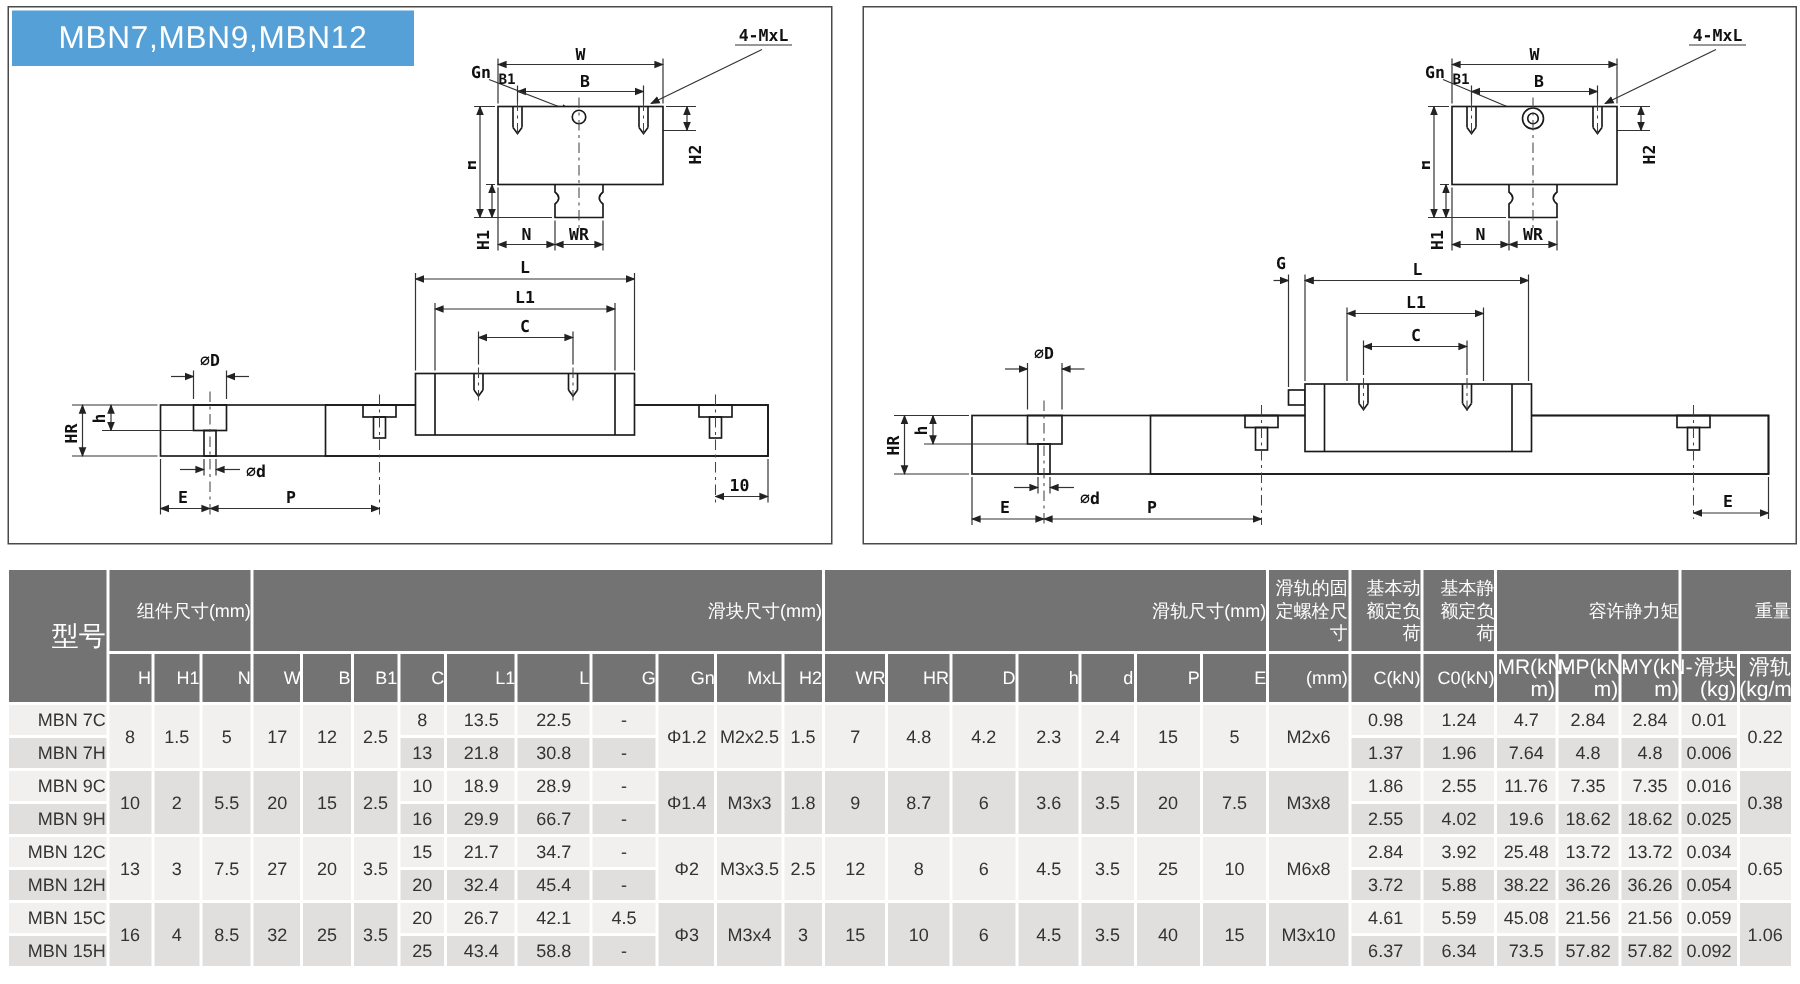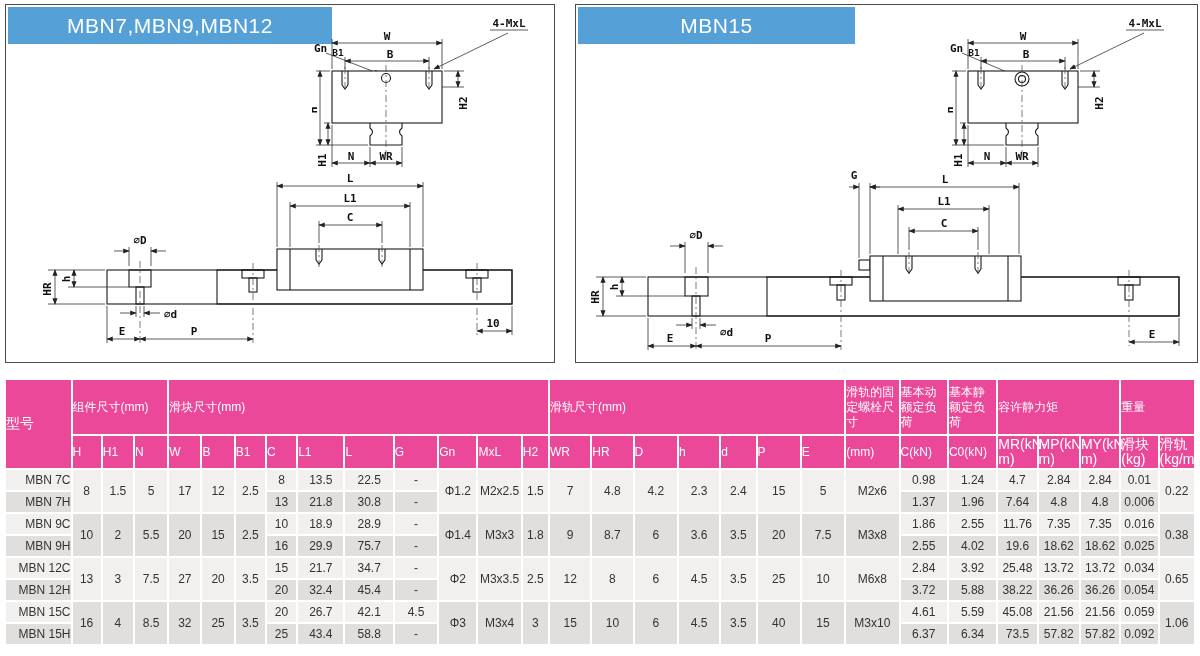--- a/index.html
+++ b/index.html
@@ -6,49 +6,49 @@
   body{width:1200px;height:656px;position:relative;background:#fff;
        font-family:"Liberation Sans",sans-serif;overflow:hidden}
 
   
   .panel{position:absolute;top:4px;height:357px;border:1px solid #4a4a4a;background:#fff}
   #panel-left{left:5px;width:548px}
   #panel-right{left:575px;width:621px}
   .ptitle{position:absolute;top:2px;left:2px;height:37px;background:#55a0d6;color:#fff;
           font-size:21px;display:flex;align-items:center;justify-content:center;
           letter-spacing:.5px}
-  #panel-left .ptitle{width:324px}
+  #panel-left .ptitle{width:268px}
   #panel-right .ptitle{width:277px}
   .cs-svg{position:absolute}
   #panel-left  .cs-svg{left:306px;top:8px}
   #panel-right .cs-svg{left:372px;top:8px}
   .sv-svg{position:absolute}
   #panel-left  .sv-svg{left:16px;top:160px}
   #panel-right .sv-svg{left:6px;top:155px}
 
   
   .solid, .solid rect, .solid path, .solid line, .solid circle{stroke:#1a1a1a;fill:none;stroke-width:1.1}
   .wfill rect{fill:#fff}
   .thin line{stroke:#333;stroke-width:.8}
   .cl line{stroke:#444;stroke-width:.7;stroke-dasharray:7 3 2 3}
   .lbl text{font:bold 11px "DejaVu Sans Mono",monospace;fill:#111}
   .lbl .s9 {font-size:9.5px}
 
   
   #spec{position:absolute;top:378px;left:4px;width:1192px;border-spacing:2px;
         table-layout:fixed;font-size:12px;color:#333}
-  #spec th{background:#ec4899;color:#fff;font-weight:normal;font-size:12px;
-           padding:0;line-height:1.25;vertical-align:middle;text-align:left}
+  #spec th{background:#737373;color:#fff;font-weight:normal;font-size:12px;
+           padding:0;line-height:1.25;vertical-align:middle;text-align:right}
   #spec .grow th{height:54px}
   #spec .srow th{height:32px}
   #spec th.sm{font-size:14px;line-height:1.1}
   #spec td{background:#f1f0ee;text-align:center;height:20px;padding:0;vertical-align:middle}
   #spec td.dk{background:#e1dfdd}
   #spec td.model{text-align:right;padding-left:6px}
-  #spec th.corner{font-size:14px}
+  #spec th.corner{font-size:18px}
 </style>
 </head>
 <body>
 
 <svg width="0" height="0" style="position:absolute">
   <defs>
     <marker id="arw" viewBox="0 0 10 10" refX="9" refY="5" markerWidth="8" markerHeight="8" orient="auto-start-reverse">
       <path d="M0,1L10,5L0,9Z" fill="#222"></path>
     </marker>
     <pattern id="hatch" width="6" height="6" patternUnits="userSpaceOnUse" patternTransform="rotate(45)">
@@ -183,21 +183,20 @@
       <text transform="translate(29,124) rotate(-90)" text-anchor="middle">HR</text>
       <text transform="translate(48,114) rotate(-90)" text-anchor="middle">h</text>
       <text x="100" y="170" text-anchor="middle">E</text>
       <text x="172" y="170" text-anchor="middle">P</text>
       <text x="471" y="162" text-anchor="middle">10</text>
     </g>
   </svg>
 </div>
 
 <div class="panel" id="panel-right">
-  <div class="ptitle">MBN15</div>
 
   <svg class="cs-svg" width="235" height="165" viewBox="0 0 235 165">
     <g class="thin">
       <line x1="20" y1="56" x2="20" y2="26"></line>
         <line x1="130" y1="56" x2="130" y2="26"></line>
       <line x1="20" y1="30" x2="130" y2="30" marker-start="url(#arw)" marker-end="url(#arw)"></line>
       <line x1="33" y1="56" x2="33" y2="44"></line>
         <line x1="117" y1="56" x2="117" y2="44"></line>
       <line x1="33" y1="48" x2="117" y2="48" marker-start="url(#arw)" marker-end="url(#arw)"></line>
       <line x1="18" y1="58" x2="4" y2="58"></line>
@@ -474,21 +473,21 @@
     <td>11.76</td>
     <td>7.35</td>
     <td>7.35</td>
     <td>0.016</td>
     <td rowspan="2" class="dk">0.38</td>
   </tr>
   <tr>
     <td class="model dk">MBN 9H</td>
     <td class="dk">16</td>
     <td class="dk">29.9</td>
-    <td class="dk">75.7</td>
+    <td class="dk">66.7</td>
     <td class="dk">-</td>
     <td class="dk">2.55</td>
     <td class="dk">4.02</td>
     <td class="dk">19.6</td>
     <td class="dk">18.62</td>
     <td class="dk">18.62</td>
     <td class="dk">0.025</td>
   </tr>
 
   <tr>

